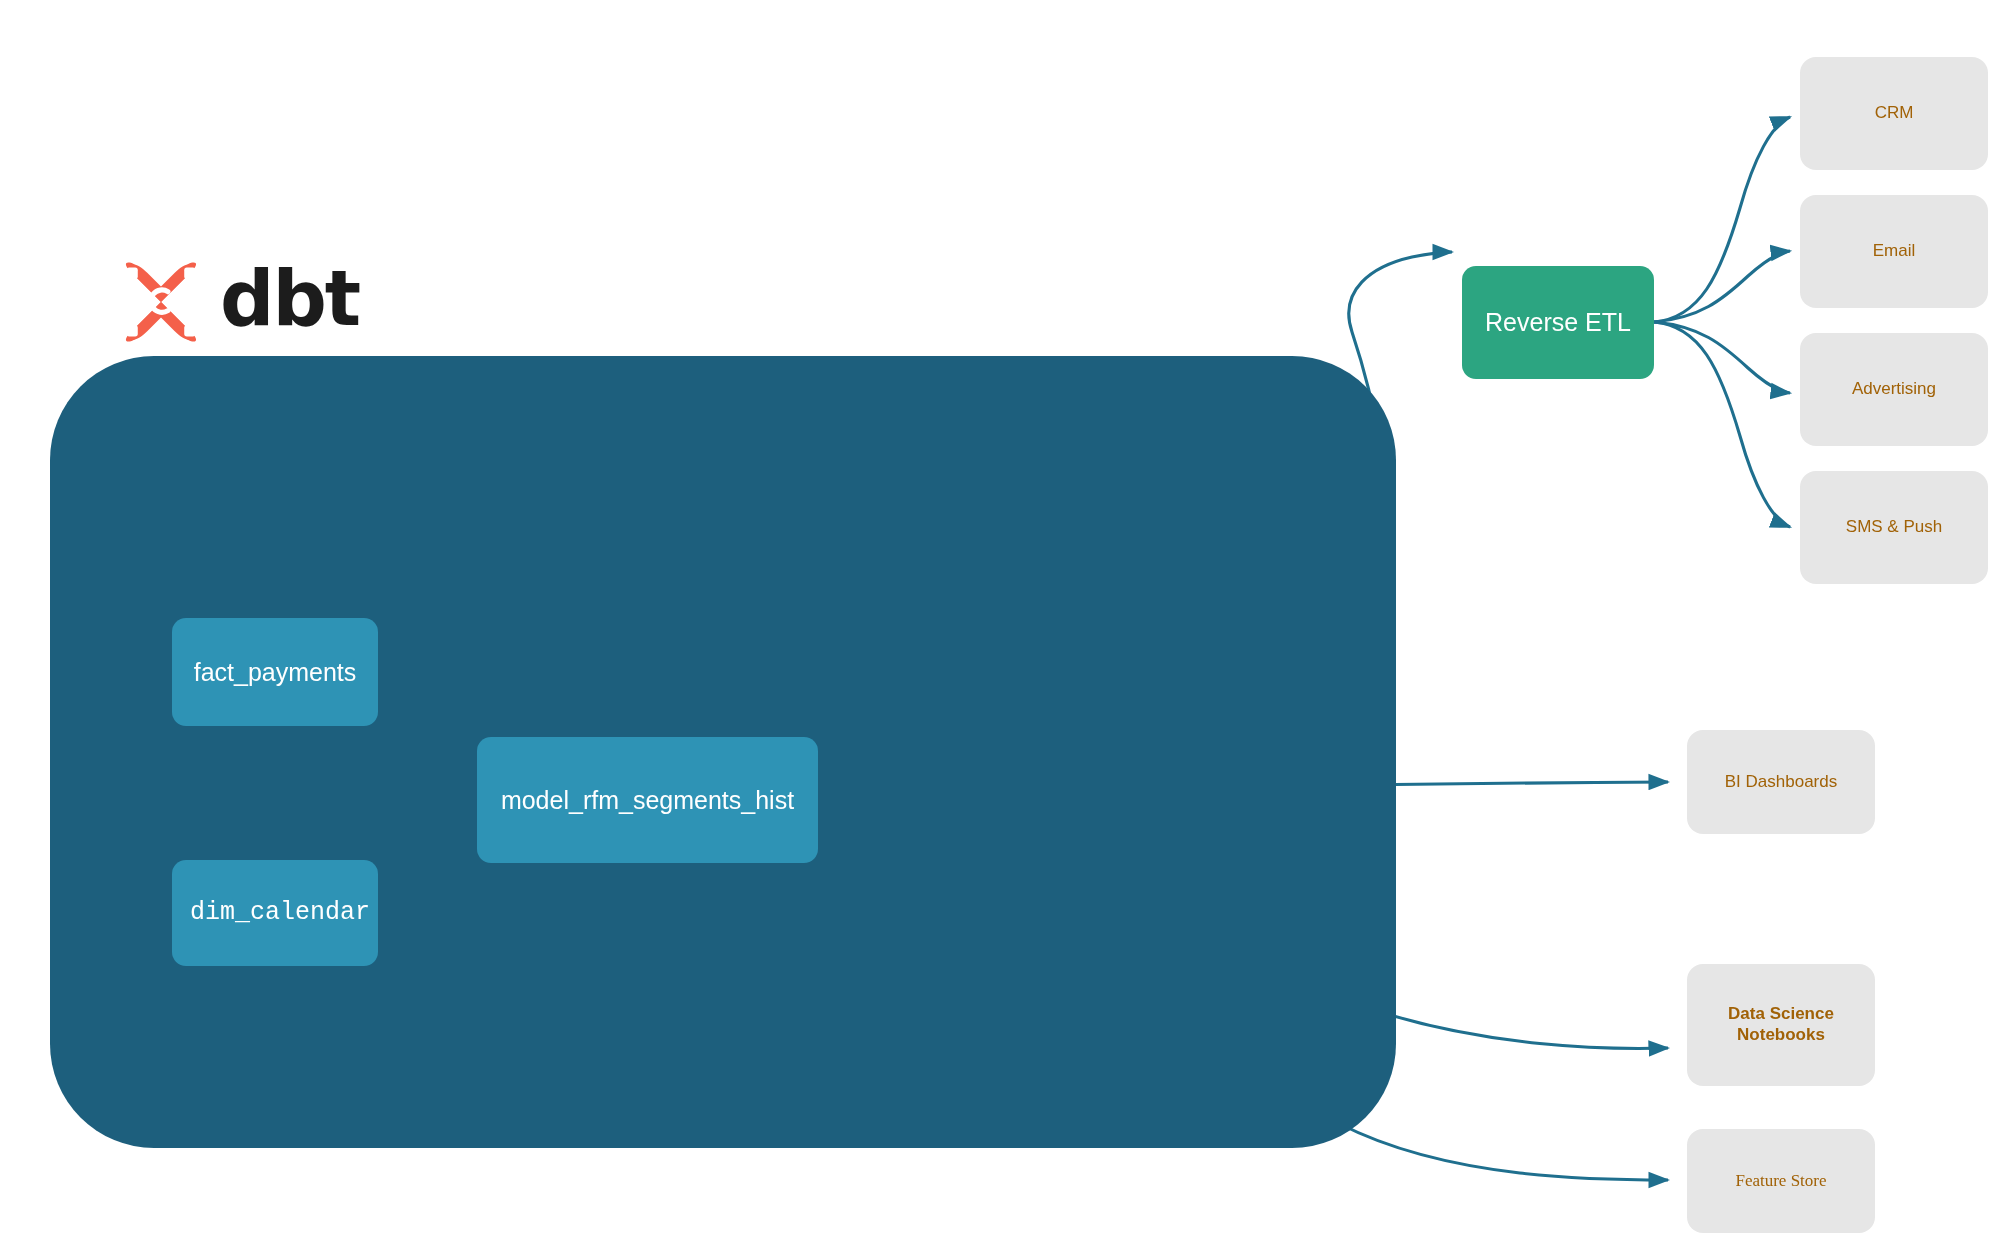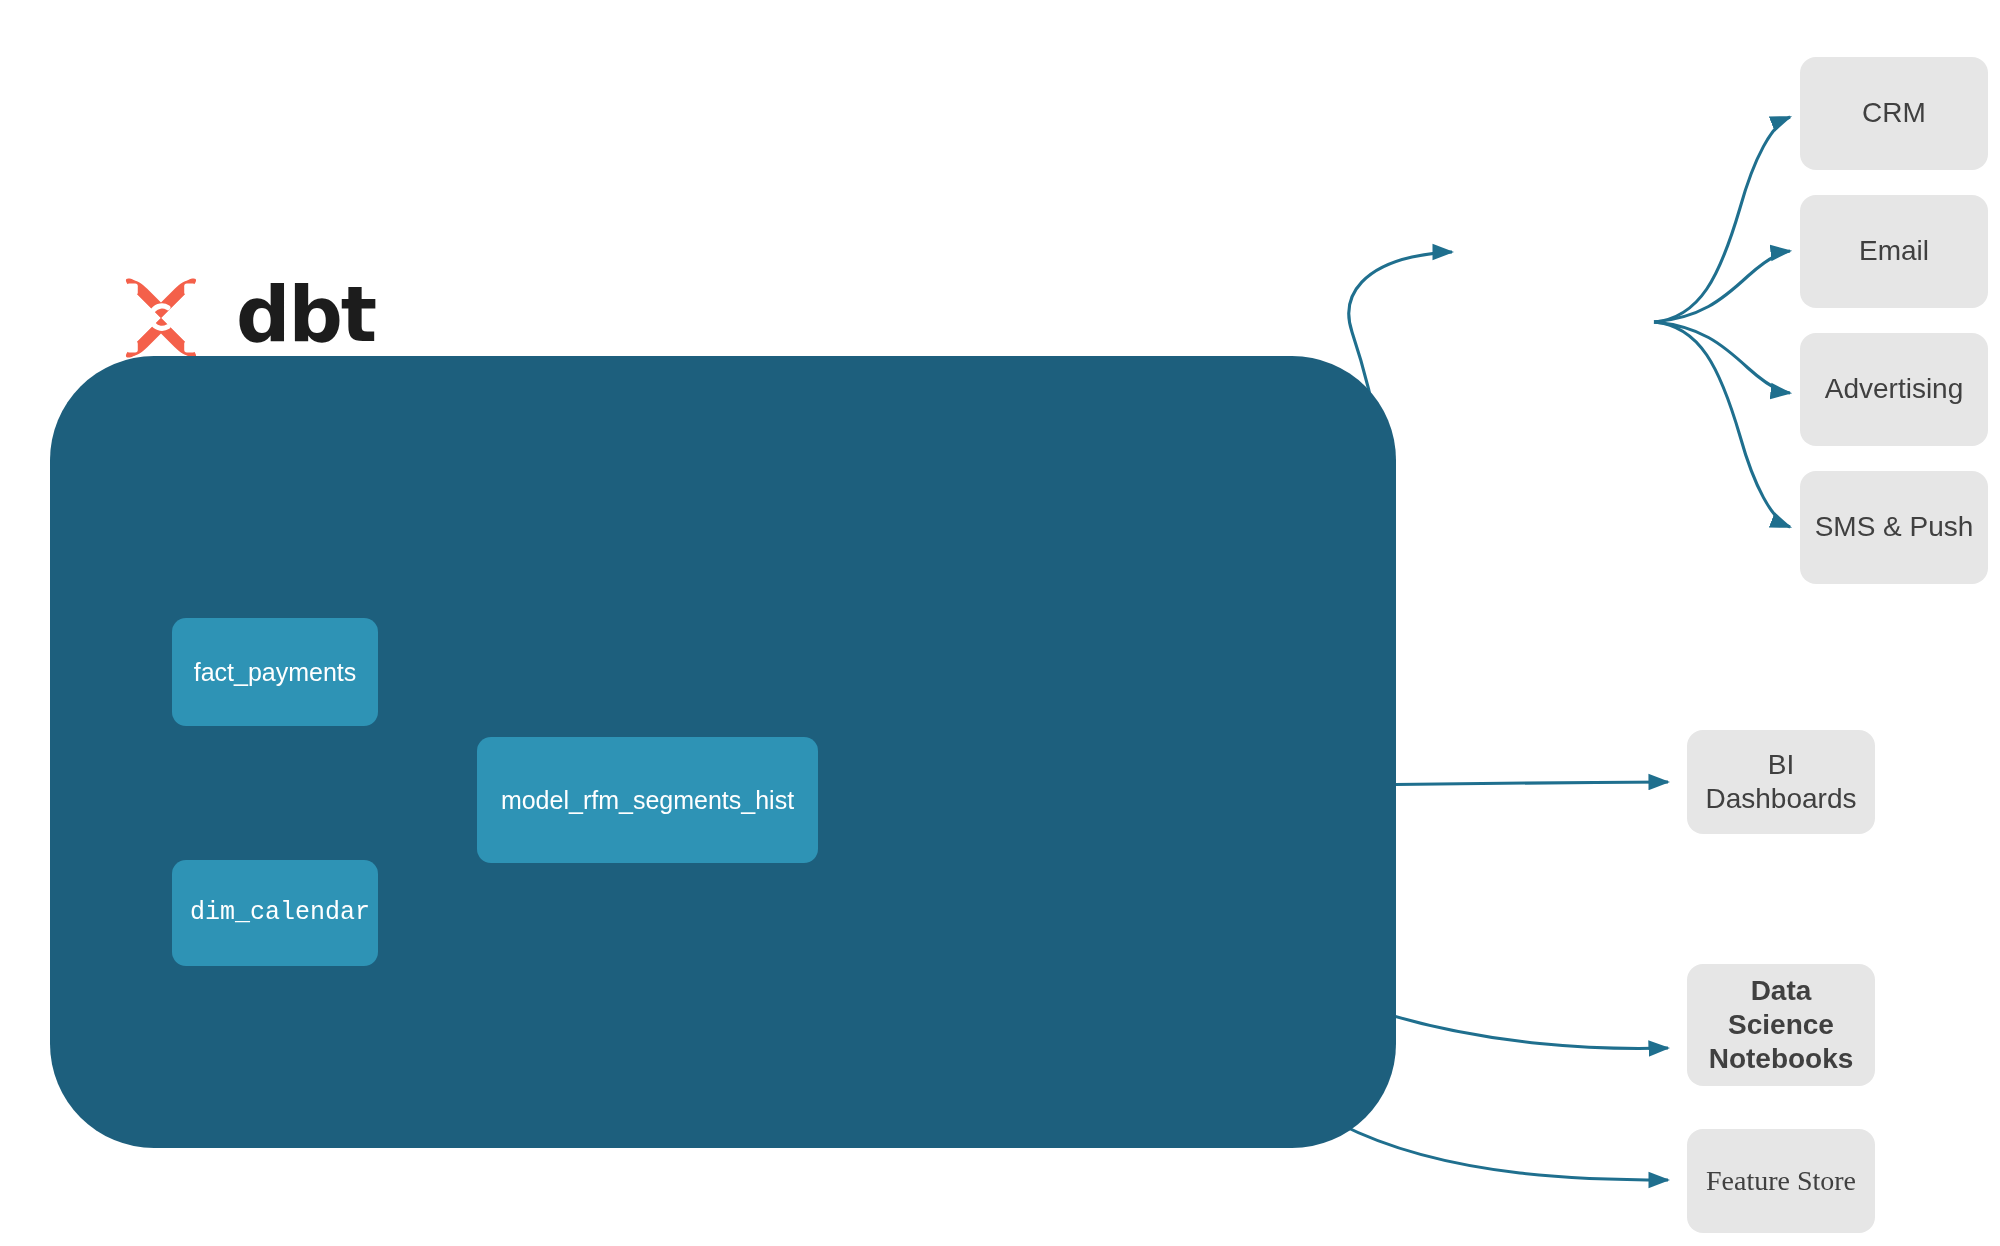--- a/index.html
+++ b/index.html
@@ -28,22 +28,21 @@
 
   
   .dbt-logo {
     position: absolute;
     left: 118px;
     top: 252px;
     width: 340px;
     height: 100px;
     display: flex;
     align-items: center;
-    gap: 32px;
-    margin-top: 16px;
+    gap: 16px;
   }
   .dbt-mark {
     width: 86px;
     height: 86px;
     flex: 0 0 auto;
   }
   .dbt-word {
     font-family: "DejaVu Sans", sans-serif;
     font-weight: bold;
     font-size: 76px;
@@ -98,22 +97,22 @@
     font-size: 25px;
   }
 
   
   .node-target {
     background: #e6e6e6;
     padding: 0 12px;
     border-radius: 16px;
   }
   .node-target .node-label {
-    color: #404040;
-    font-size: 28px;
+    color: #a16207;
+    font-size: 17px;
   }
 </style>
 </head>
 <body>
 
 <div id="stage">
 
   <svg id="edges" viewBox="0 0 2000 1246" xmlns="http://www.w3.org/2000/svg">
     <defs>
       <marker id="arrow-in" viewBox="0 0 10 10" refX="9" refY="5" markerWidth="7" markerHeight="7" orient="auto-start-reverse">
@@ -174,20 +173,23 @@
 
   <div class="node node-model" style="left:172px; top:860px; width:206px; height:106px;font-family:Liberation Mono, monospace;">
     <span class="node-label">dim_calendar</span>
   </div>
 
   <div class="node node-model" style="left:477px; top:737px; width:341px; height:126px;">
     <span class="node-label">model_rfm_segments_hist</span>
   </div>
 
 
+  <div class="node node-etl" style="left:1462px; top:266px; width:192px; height:113px;">
+    <span class="node-label">Reverse ETL</span>
+  </div>
 
   <div class="node node-target" style="left:1800px; top:57px; width:188px; height:113px;">
     <span class="node-label">CRM</span>
   </div>
 
   <div class="node node-target" style="left:1800px; top:195px; width:188px; height:113px;">
     <span class="node-label">Email</span>
   </div>
 
   <div class="node node-target" style="left:1800px; top:471px; width:188px; height:113px;">

